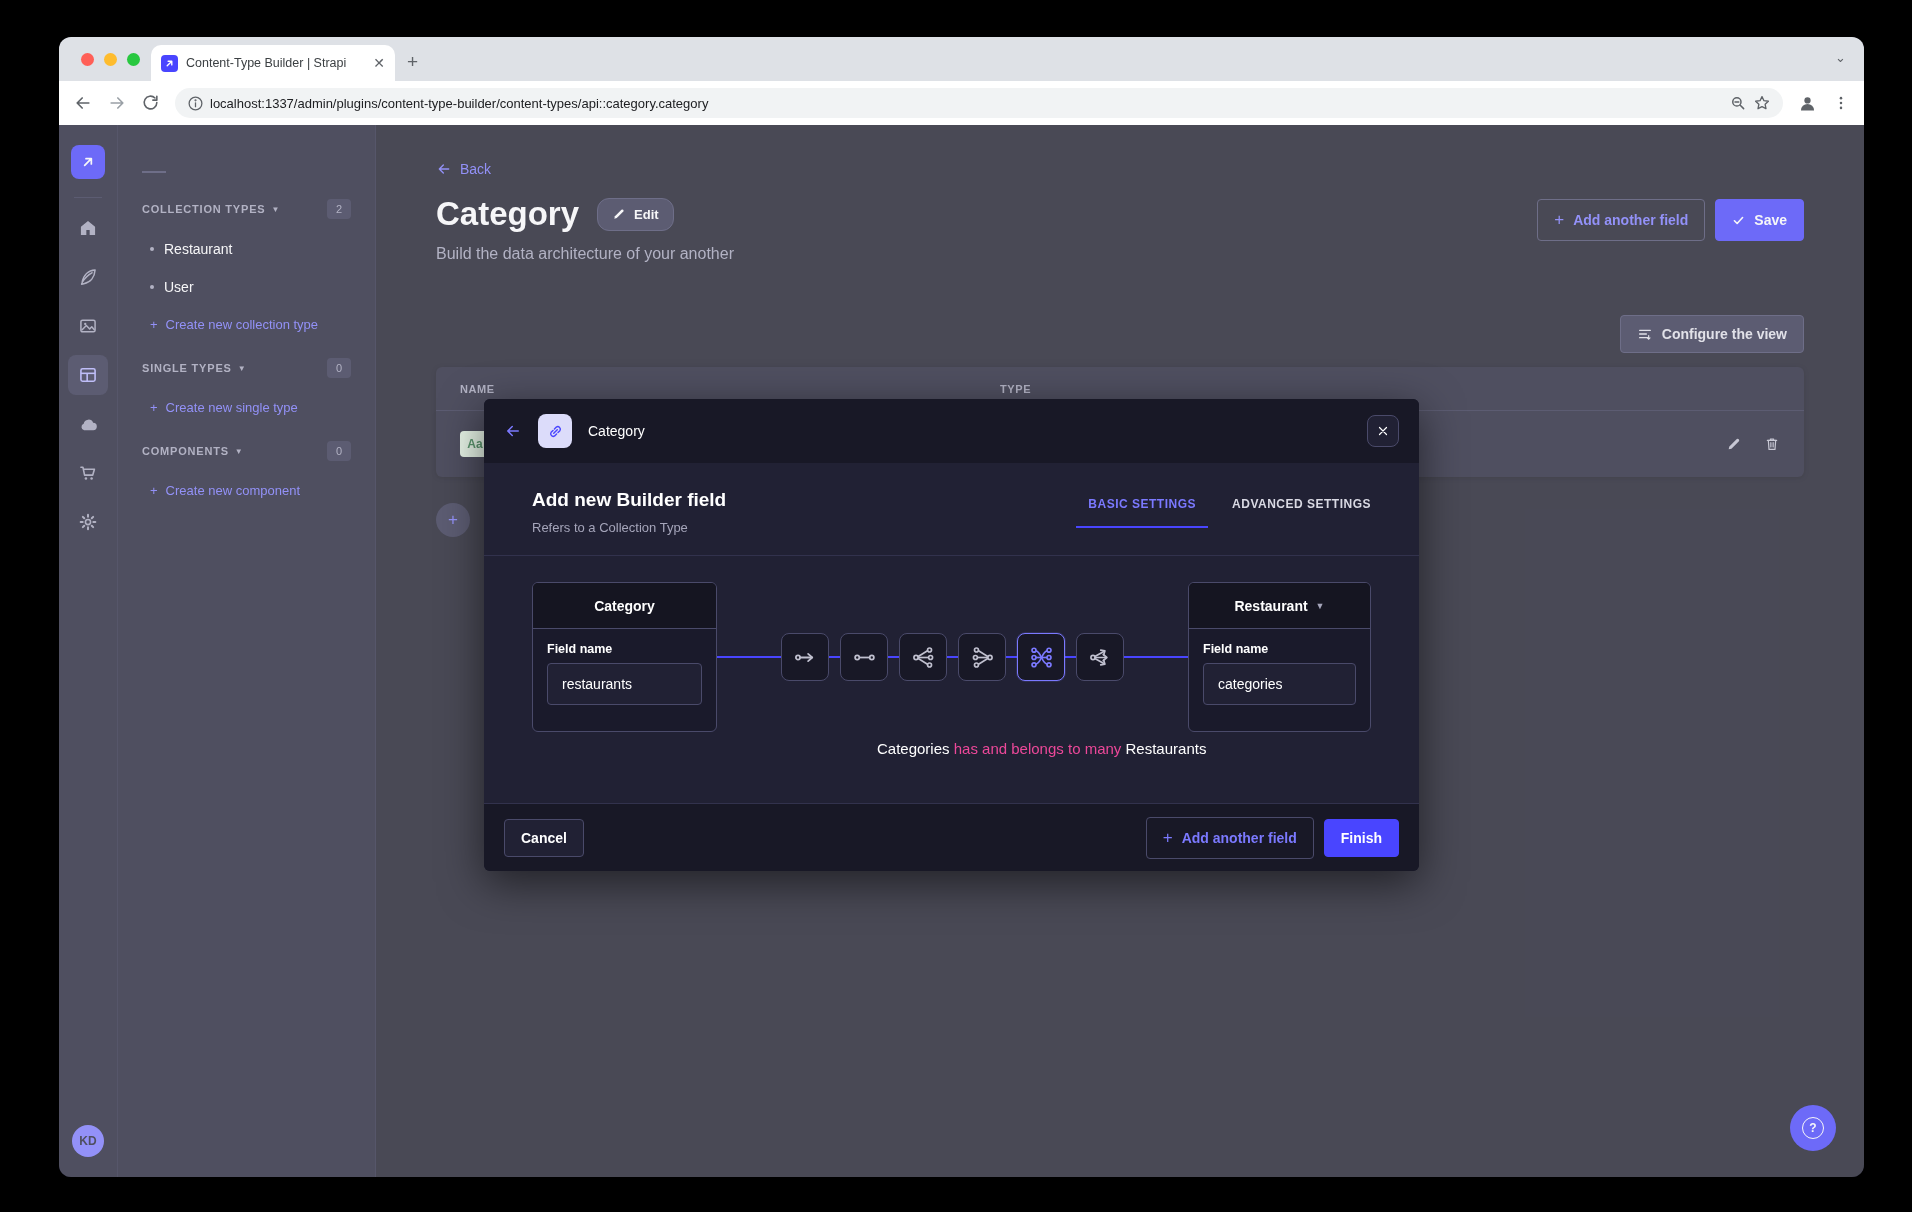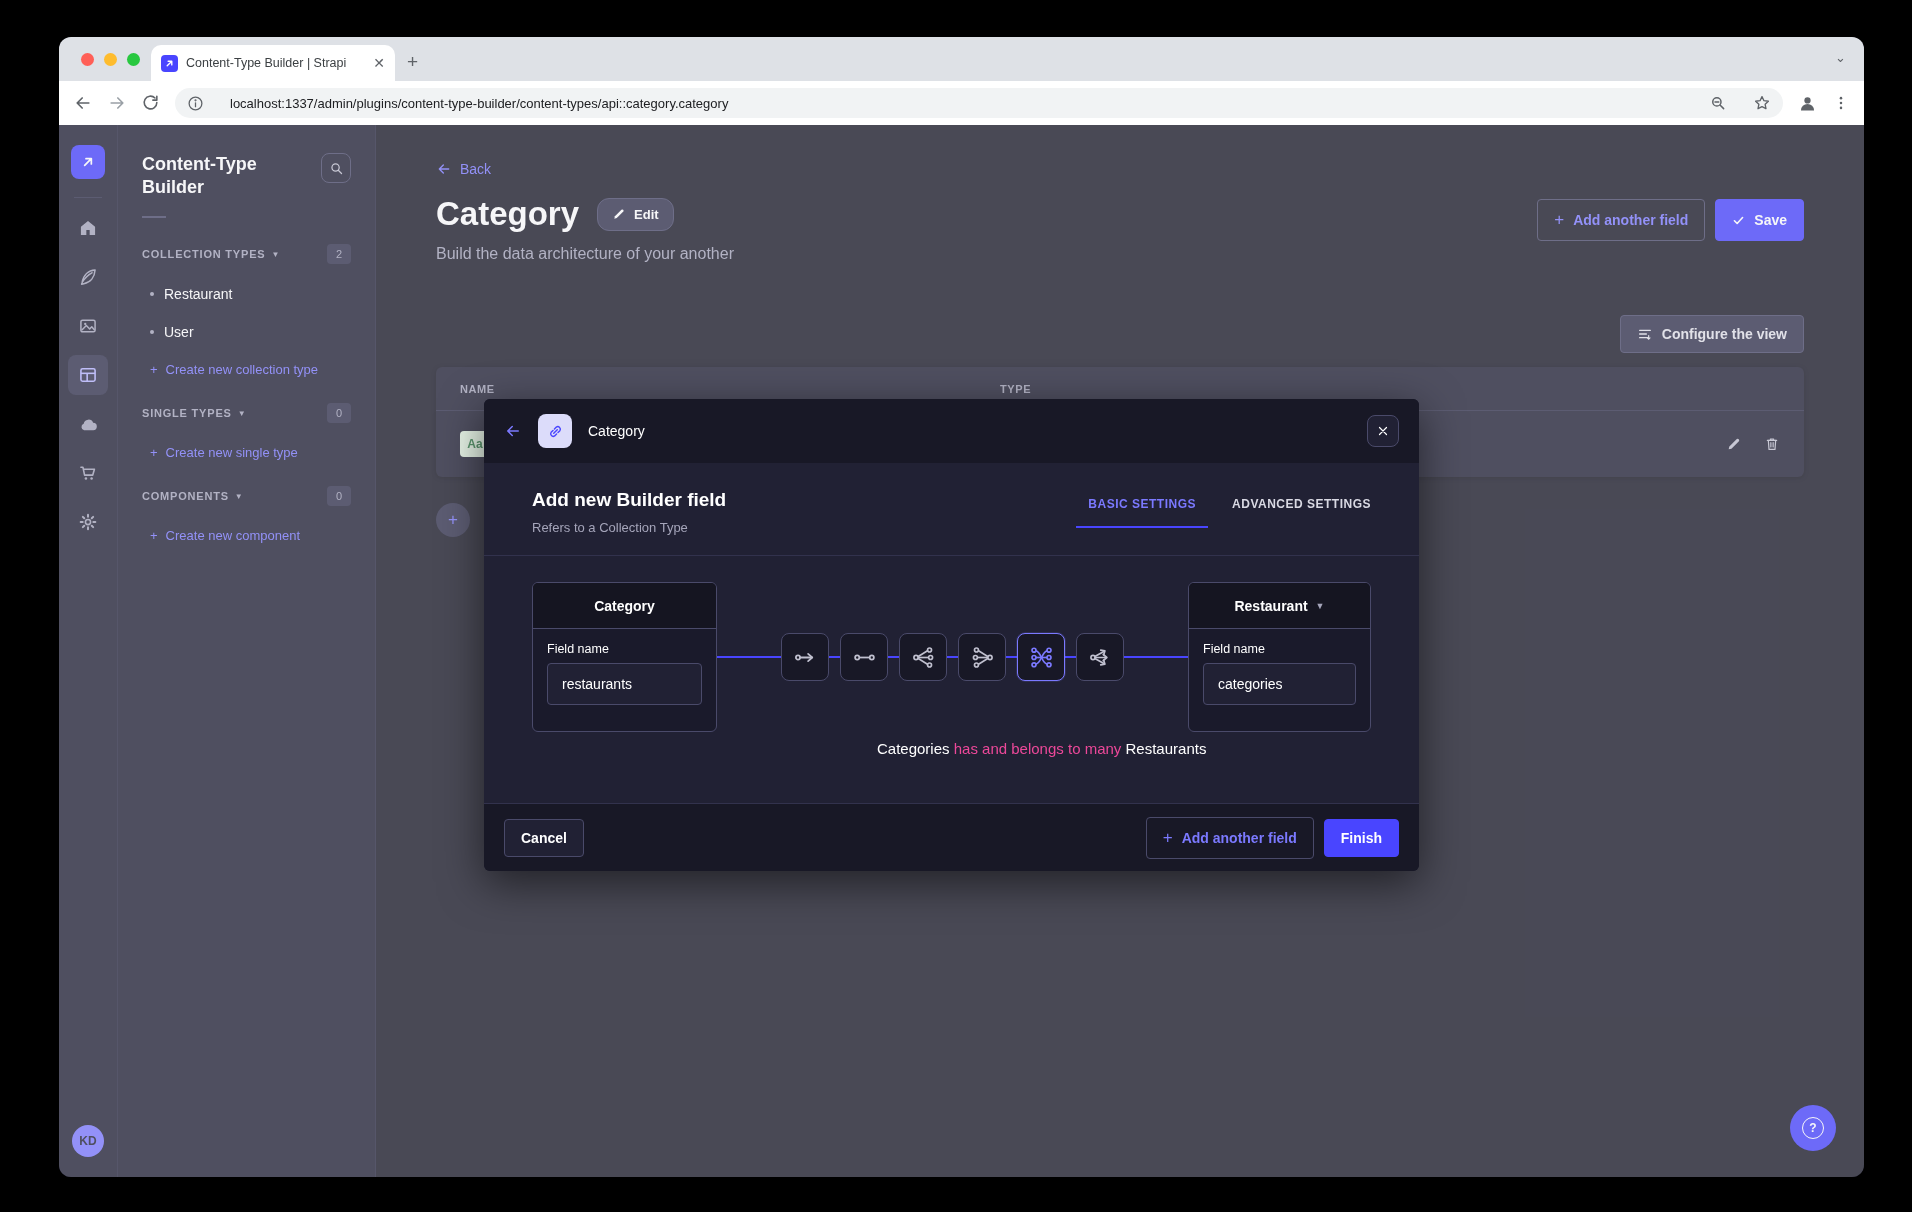--- a/index.html
+++ b/index.html
@@ -14,21 +14,21 @@
   .t-red{background:#ff5f57;} .t-yellow{background:#febc2e;} .t-green{background:#28c840;}
   .tab { margin-left:92px; width:244px; height:36px; background:#fff; border-radius:10px 10px 0 0; display:flex; align-items:center; padding:0 10px; gap:8px; }
   .favicon { width:17px; height:17px; border-radius:4px; background:#4945ff; display:flex; align-items:center; justify-content:center; flex:none; }
   .tab-title { font-size:12.5px; color:#3c4043; white-space:nowrap; overflow:hidden; flex:1; }
   .tab-close { color:#5f6368; font-size:14px; line-height:1; cursor:default; }
   .newtab-btn { margin:0 0 8px 12px; font-size:19px; color:#5f6368; }
   .tabbar-chevron { position:absolute; right:18px; top:13px; color:#5f6368; font-size:13px; }
 
   .urlbar { height:44px; background:#fff; display:flex; align-items:center; padding:0 14px; gap:14px; }
   .nav-ic { color:#5f6368; width:20px; height:20px; flex:none; }
-  .omnibox { flex:1; height:30px; background:#f1f3f4; border-radius:16px; display:flex; align-items:center; padding:0 12px; gap:26px; }
+  .omnibox { flex:1; height:30px; background:#f1f3f4; border-radius:16px; display:flex; align-items:center; padding:0 12px; gap:6px; }
   .url-text { flex:1; font-size:13px; color:#202124; white-space:nowrap; overflow:hidden; }
   .right-ics { display:flex; gap:14px; align-items:center; }
 
   
   .admin { position:relative; height:1052px; background:#181826; display:flex; }
   .dim-overlay { position:absolute; inset:0; background:rgba(220,220,228,0.25); z-index:5; }
 
   .rail { width:59px; background:#212134; border-right:1px solid #2a2a42; display:flex; flex-direction:column; align-items:center; padding-top:20px; flex:none; }
   .logo-btn { width:34px; height:34px; border-radius:8px; background:#4945ff; display:flex; align-items:center; justify-content:center; }
   .rail-div { width:28px; height:1px; background:#32324d; margin:18px 0 10px; }
@@ -90,21 +90,21 @@
   .mb-sub { color:#a5a5ba; font-size:13px; margin:9px 0 20px; }
   .tabs { display:flex; gap:36px; margin-top:8px; }
   .tab-item { font-size:12px; font-weight:bold; letter-spacing:.5px; padding-bottom:16px; color:#d9d9e3; position:relative; }
   .tab-item.active { color:#7b79ff; }
   .tab-item.active::after { content:""; position:absolute; left:-12px; right:-12px; bottom:-1px; height:2px; background:#4945ff; }
 
   .relation-area { position:relative; flex:1; padding:26px 48px 0; display:flex; }
   .rel-card { width:185px; height:150px; background:#1a1a2b; border:1px solid #4a4a6a; border-radius:6px; overflow:hidden; flex:none; z-index:2; }
   .rel-card-head { height:46px; background:#151521; border-bottom:1px solid #4a4a6a; display:flex; align-items:center; justify-content:center; gap:8px; color:#fff; font-size:14px; font-weight:bold; }
   .rel-card-body { padding:13px 14px; }
-  .field-label { color:#fff; font-size:12.5px; font-weight:normal; }
+  .field-label { color:#fff; font-size:12.5px; font-weight:bold; }
   .field-input { margin-top:7px; width:100%; height:42px; background:#212134; border:1px solid #4a4a6a; border-radius:4px; color:#fff; font-size:14px; padding:0 14px; font-family:"Liberation Sans", sans-serif; }
   .dd-caret { font-size:9px; color:#a5a5ba; }
 
   .connector-zone { flex:1; position:relative; height:150px; }
   .conn-line { position:absolute; left:-6px; right:-6px; top:74px; height:2px; background:#4945ff; }
   .rel-icons { position:absolute; left:0; right:0; top:51px; display:flex; justify-content:center; gap:11px; }
   .rel-btn { width:48px; height:48px; border:1px solid #4a4a6a; border-radius:8px; background:#181826; color:#c0c0cf; display:flex; align-items:center; justify-content:center; }
   .rel-btn.selected { border:1.5px solid #7b79ff; color:#7b79ff; box-shadow:0 0 0 1px rgba(123,121,255,.15); }
   .rel-sentence { position:absolute; left:160px; right:160px; top:158px; text-align:center; font-size:15px; color:#fff; white-space:nowrap; z-index:1; }
   .rel-sentence .hl { color:#ec4899; }
@@ -256,29 +256,20 @@
               <line x1="5.8" y1="18.2" x2="7.5" y2="16.5"></line>
               <line x1="16.5" y1="7.5" x2="18.2" y2="5.8"></line>
             </g>
           </svg>
       </div>
       <div class="rail-spacer"></div>
       <div class="rail-avatar">KD</div>
     </div>
 
     <div class="subnav">
-      <div class="subnav-head">
-        <div class="subnav-title">Content-Type Builder</div>
-        <div class="search-btn">
-          <svg width="15" height="15" viewBox="0 0 24 24" fill="none" stroke="currentColor" stroke-width="2" stroke-linecap="round">
-              <circle cx="10.5" cy="10.5" r="5.8"></circle>
-              <line x1="15.2" y1="15.2" x2="20" y2="20"></line>
-            </svg>
-        </div>
-      </div>
       <div class="subnav-divider"></div>
 
       <div class="sec-row" style="margin-top:0;">
         <span class="sec-label">
             <span>COLLECTION TYPES</span>
             <span class="sec-caret">▼</span>
           </span>
         <span class="sec-badge">2</span>
       </div>
       <div class="ct-item">

